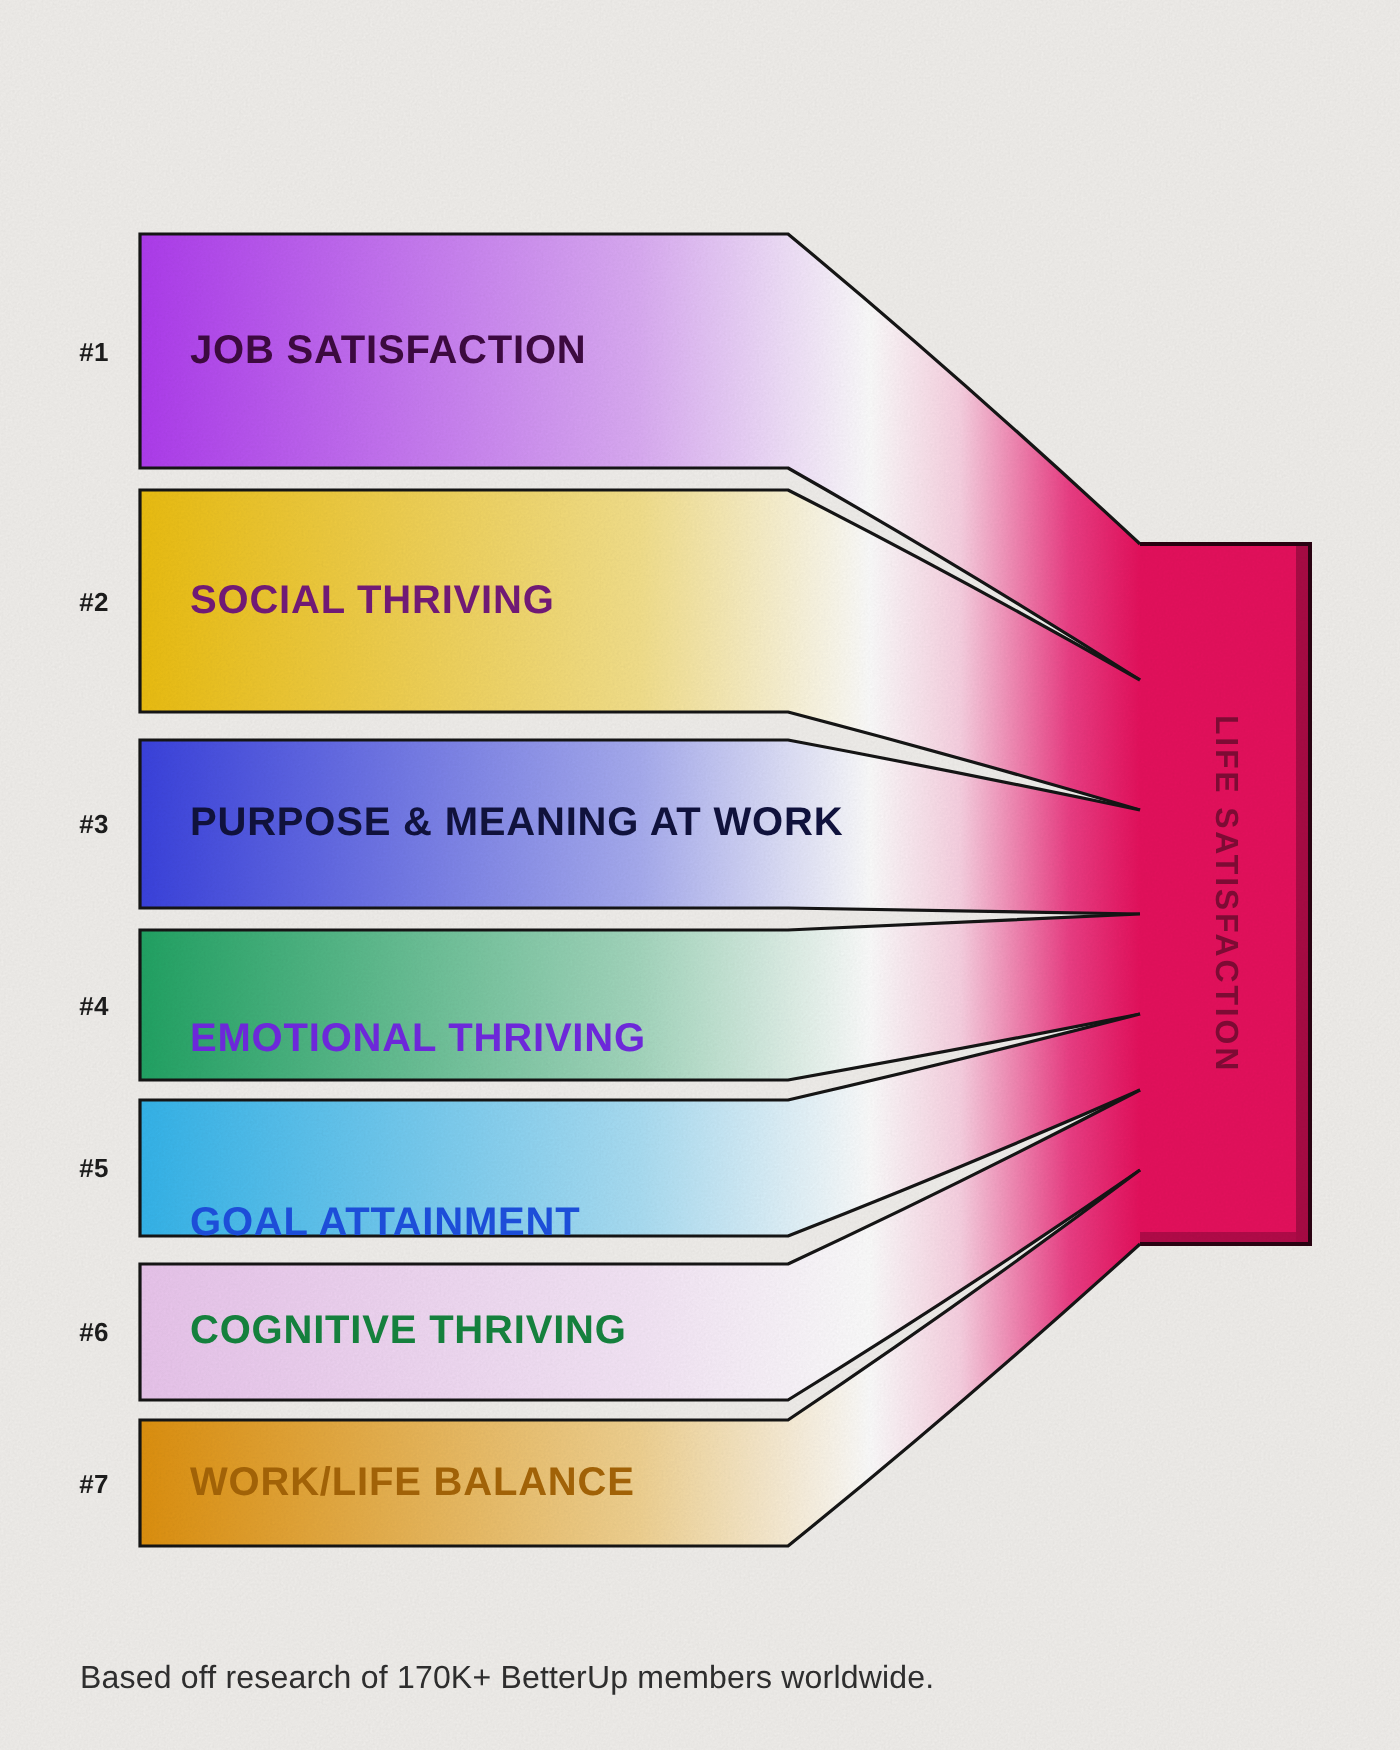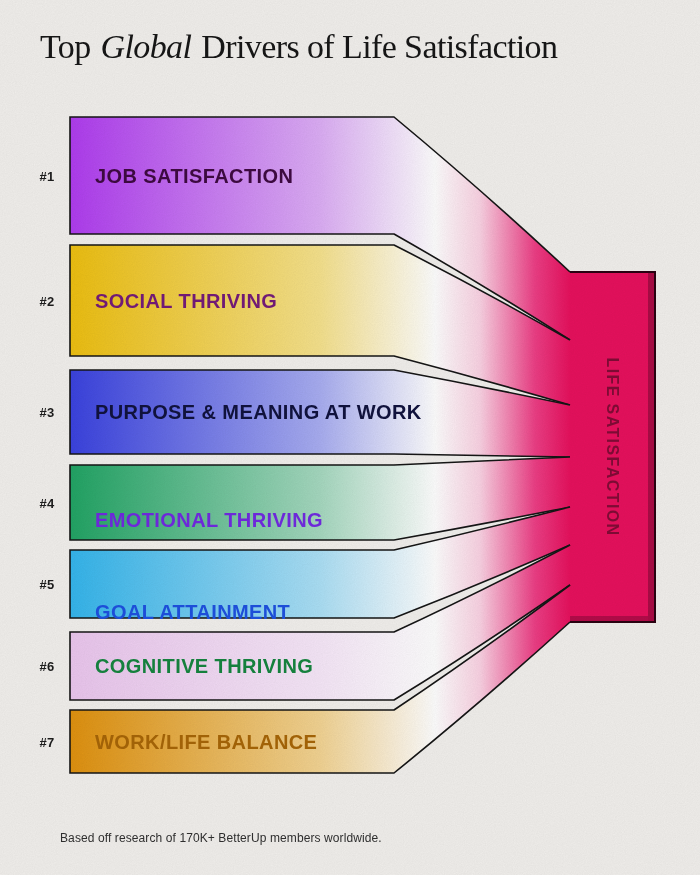--- a/index.html
+++ b/index.html
@@ -27,34 +27,33 @@
     color:#1c1c1c;white-space:nowrap;
   }
   .hub-label{
     position:absolute;left:612px;top:447px;
     transform:translate(-50%,-50%) rotate(90deg);
     font-size:16px;font-weight:bold;letter-spacing:1.4px;
     white-space:nowrap;color:#7d0b34;
   }
   .foot-note{
     position:absolute;left:40px;top:831px;
-    font-size:12px;color:#2e2e2e;letter-spacing:0.1px;margin-left:20px;
+    font-size:16px;color:#2e2e2e;letter-spacing:0.1px;
   }
   .brand{
     position:absolute;right:38px;top:817px;
     font-size:27px;font-weight:bold;letter-spacing:-1px;color:#0c0c0c;
   }
   .grain{position:absolute;left:0;top:0;pointer-events:none;}
 </style>
 </head>
 <body>
 
 <div class="canvas">
 
-  <h1 class="title"><span>Top</span> <em>Global</em> <span>Drivers of Life Satisfaction</span></h1>
 
   <div id="diagram-wrap"><svg width="700" height="875" viewBox="0 0 700 875" xmlns="http://www.w3.org/2000/svg">
         <defs>
           <linearGradient id="grad0" gradientUnits="userSpaceOnUse" x1="70" y1="0" x2="570" y2="0">
             <stop offset="0" stop-color="#b03df0"></stop>
             <stop offset="0.5" stop-color="#ddaef6"></stop>
             <stop offset="0.73" stop-color="#ffffff"></stop>
             <stop offset="0.82" stop-color="#fbd3e4"></stop>
             <stop offset="0.93" stop-color="#ee3f86"></stop>
             <stop offset="1" stop-color="#e8115e"></stop>

